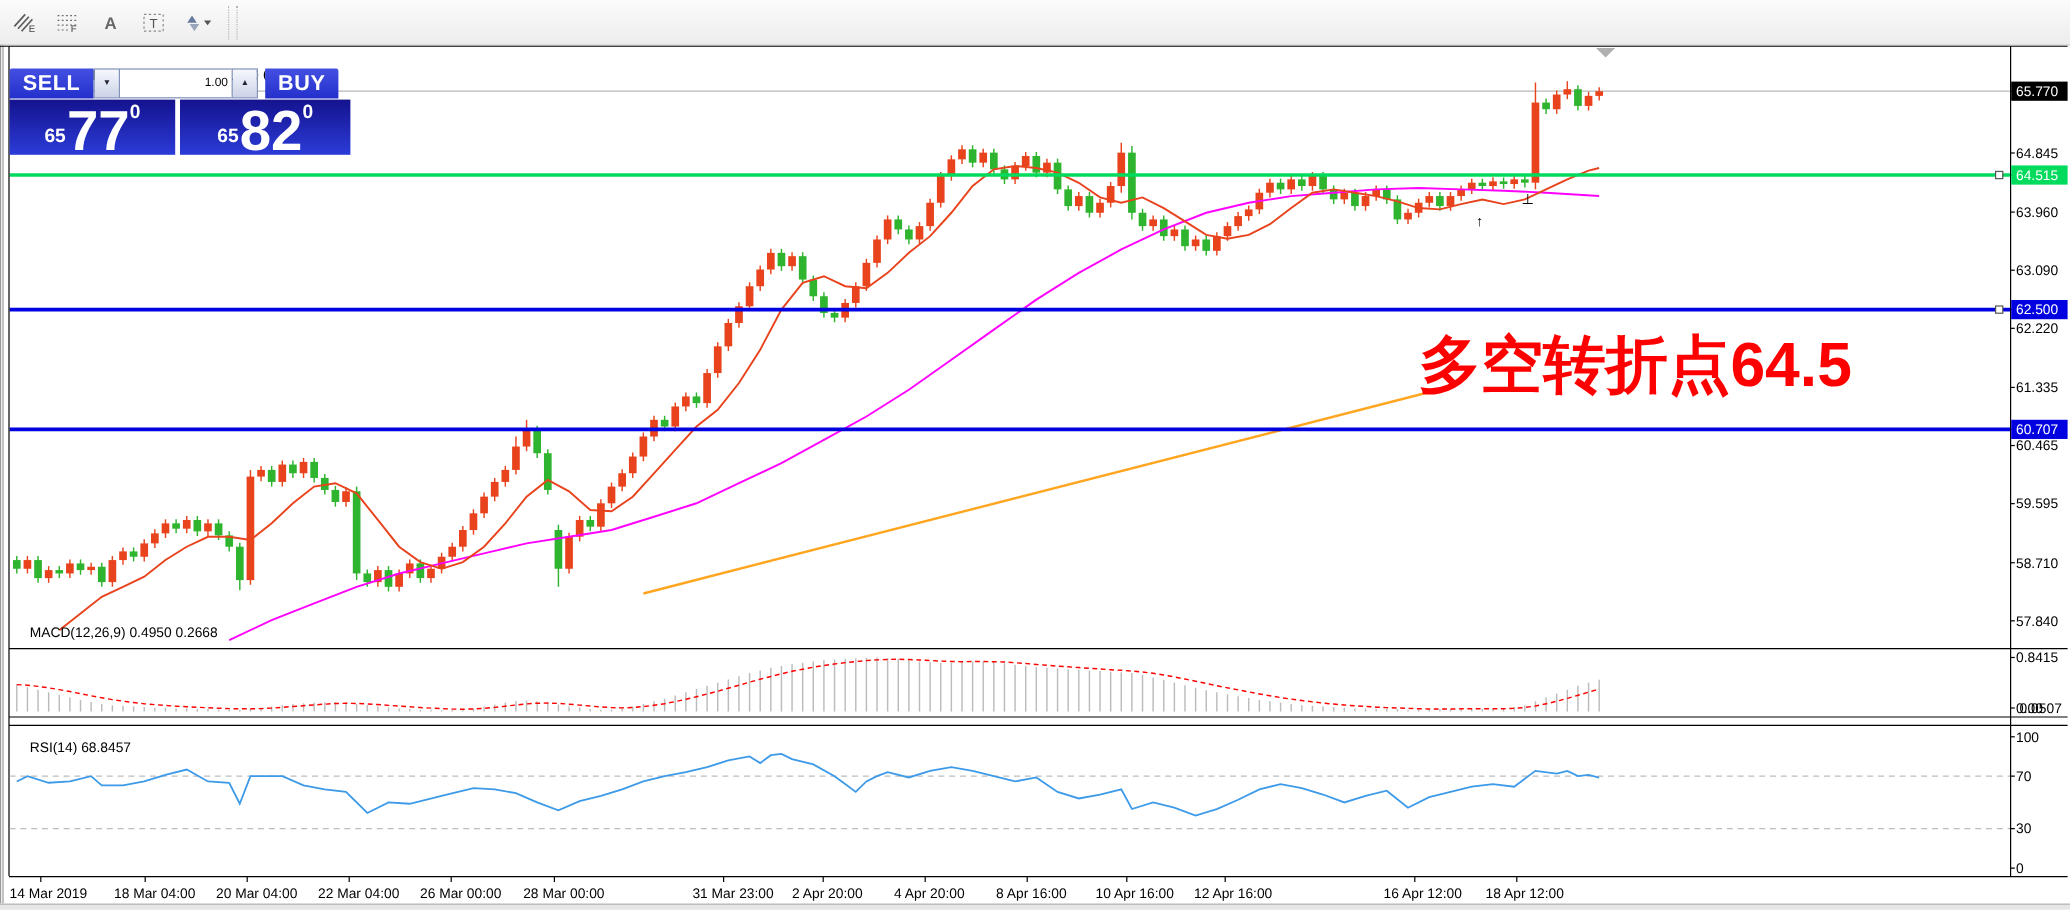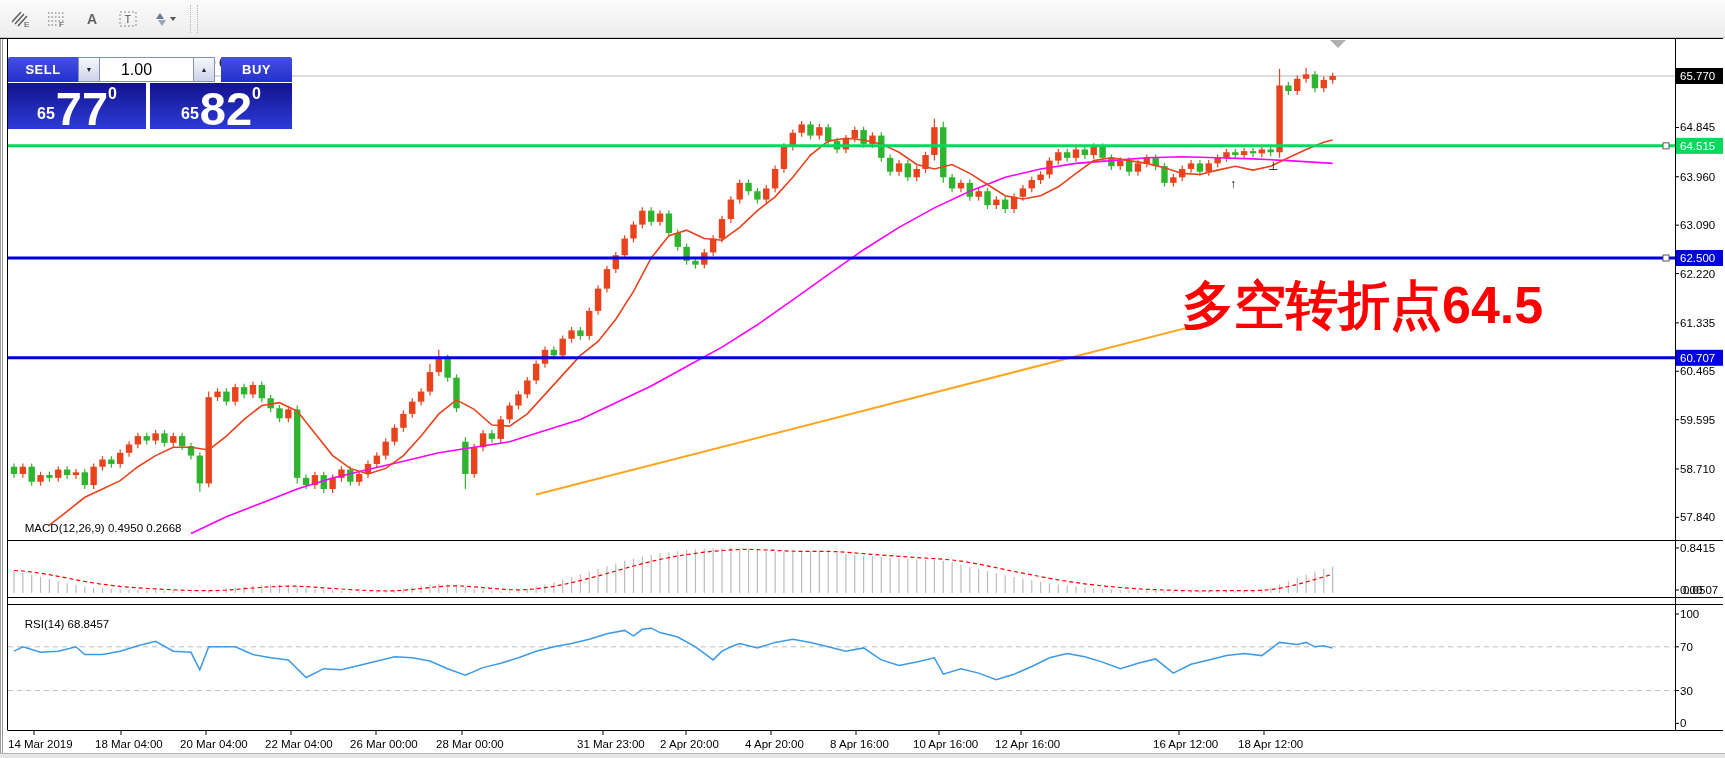--- a/index.html
+++ b/index.html
@@ -25,28 +25,28 @@
   svg text{font-family:"Liberation Sans","DejaVu Sans",sans-serif;}
   #chart-title{position:absolute;left:12px;top:42px;z-index:20;font-size:12px;color:#000;white-space:pre;}
   #chart-title .marker{font-size:9px;position:relative;top:-1px;margin-right:4px;}
   #macd-header,#rsi-header{position:absolute;left:12px;z-index:20;font-size:11.5px;color:#000;white-space:pre;}
   #macd-header{top:510px;}
   #rsi-header{top:606px;}
   #annotation{position:absolute;left:1182px;top:282px;z-index:20;font-size:52px;font-weight:700;line-height:46px;white-space:nowrap;}
   
   #trade-panel{position:absolute;left:8px;top:57px;width:284px;z-index:25;}
   #tp-row1{display:flex;height:25px;}
-  .tp-btn{background:linear-gradient(#4450e2,#2330cb);color:#fff;font-size:13px;font-weight:bold;
+  .tp-btn{background:linear-gradient(#4450e2,#2330cb);color:#fff;font-size:18px;font-weight:bold;
     display:flex;align-items:center;justify-content:center;letter-spacing:.5px;cursor:pointer;}
   #sell-btn{width:70px;border-radius:2px 0 0 0;}
-  #buy-btn{width:71px;margin-left:6px;border-radius:0 2px 0 0;}
+  #buy-btn{width:61px;margin-left:6px;border-radius:0 2px 0 0;}
   .spin-btn{width:22px;background:linear-gradient(#f6f8fd,#ccd3e8);border:1px solid #8291b8;
     display:flex;align-items:center;justify-content:center;font-size:7px;color:#223;box-sizing:border-box;cursor:pointer;}
   #volume-input{width:93px;border:1px solid #8291b8;border-left:none;border-right:none;
-    font-size:16px;text-align:center;padding:0 20px 0 0;box-sizing:border-box;outline:none;color:#000;}
+    font-size:10px;text-align:right;padding:0 3px 0 0;box-sizing:border-box;outline:none;color:#000;}
   #tp-row2{display:flex;margin-top:1px;height:46px;}
   .price-box{background:linear-gradient(#14128e,#2c3cd8);color:#fff;display:flex;align-items:flex-end;justify-content:center;
     padding-bottom:3px;cursor:pointer;}
   #sell-price-box{width:138px;}
   #buy-price-box{width:142px;margin-left:4px;}
   .pb-small{font-size:16px;font-weight:600;margin:0 1px 3px 0;}
   .pb-big{font-size:47px;font-weight:600;line-height:34px;}
   .pb-sup{font-size:16px;font-weight:600;align-self:flex-start;margin-top:2px;}
 </style>
 </head>

